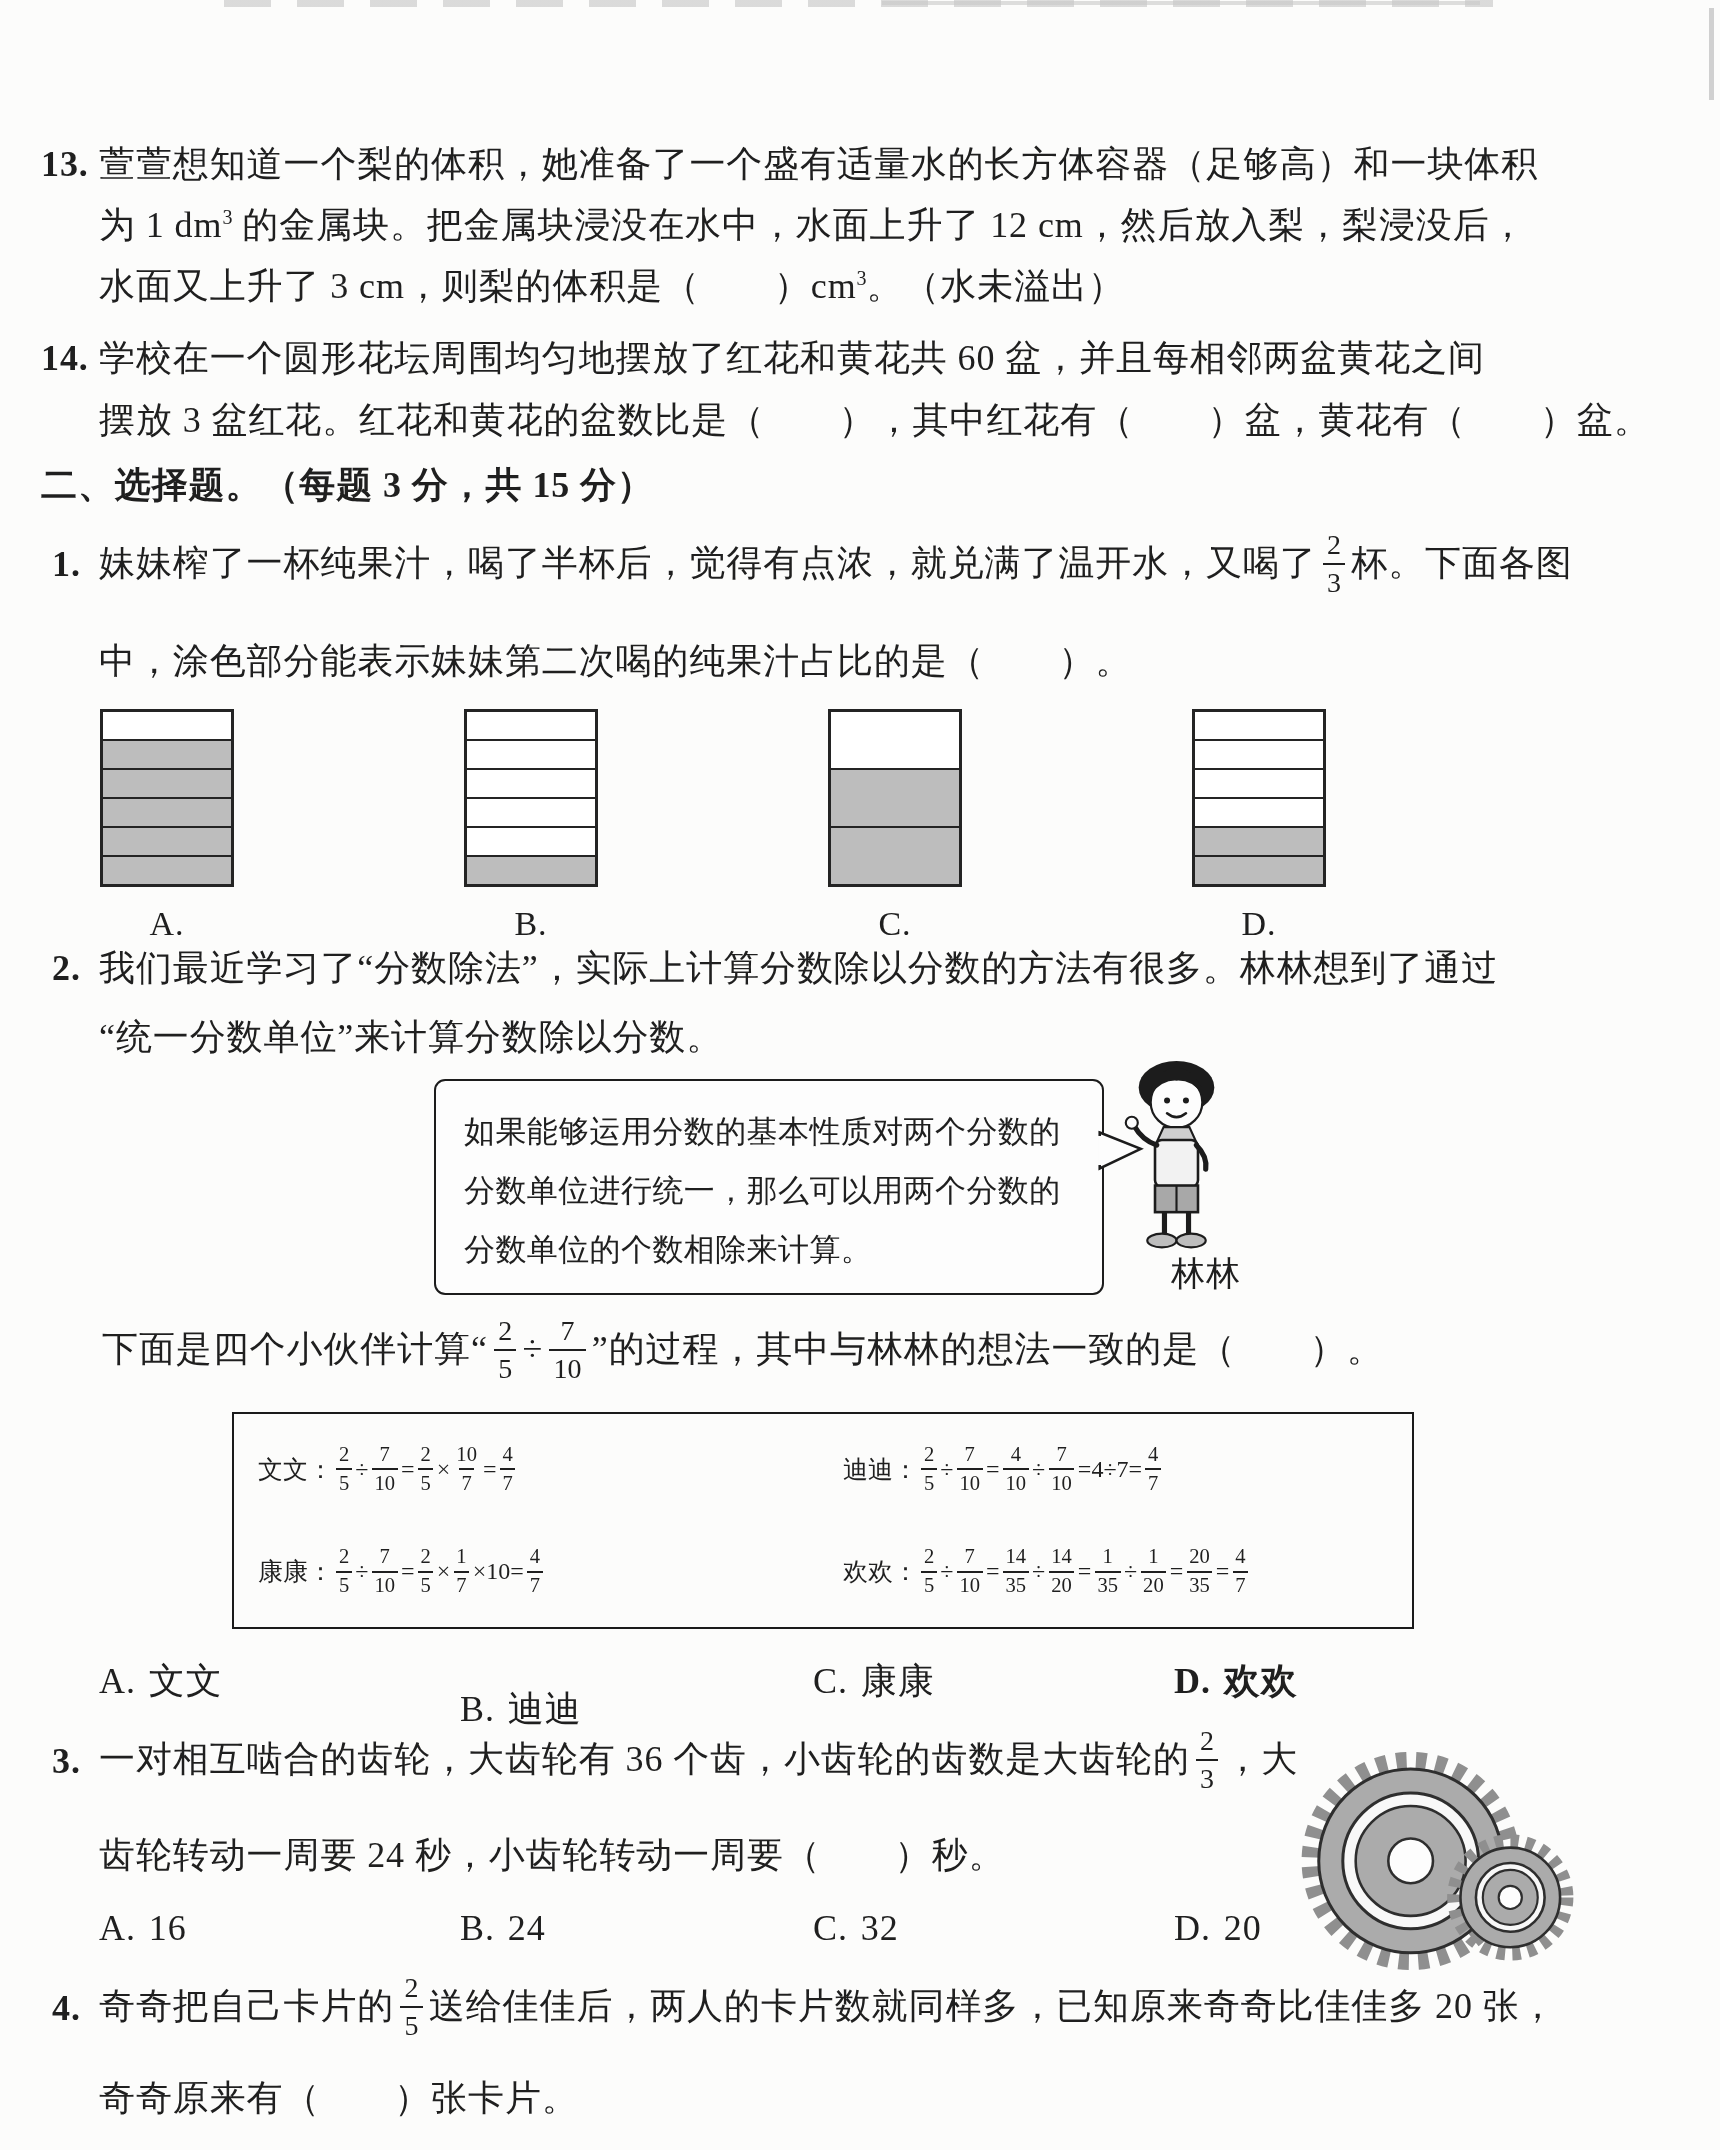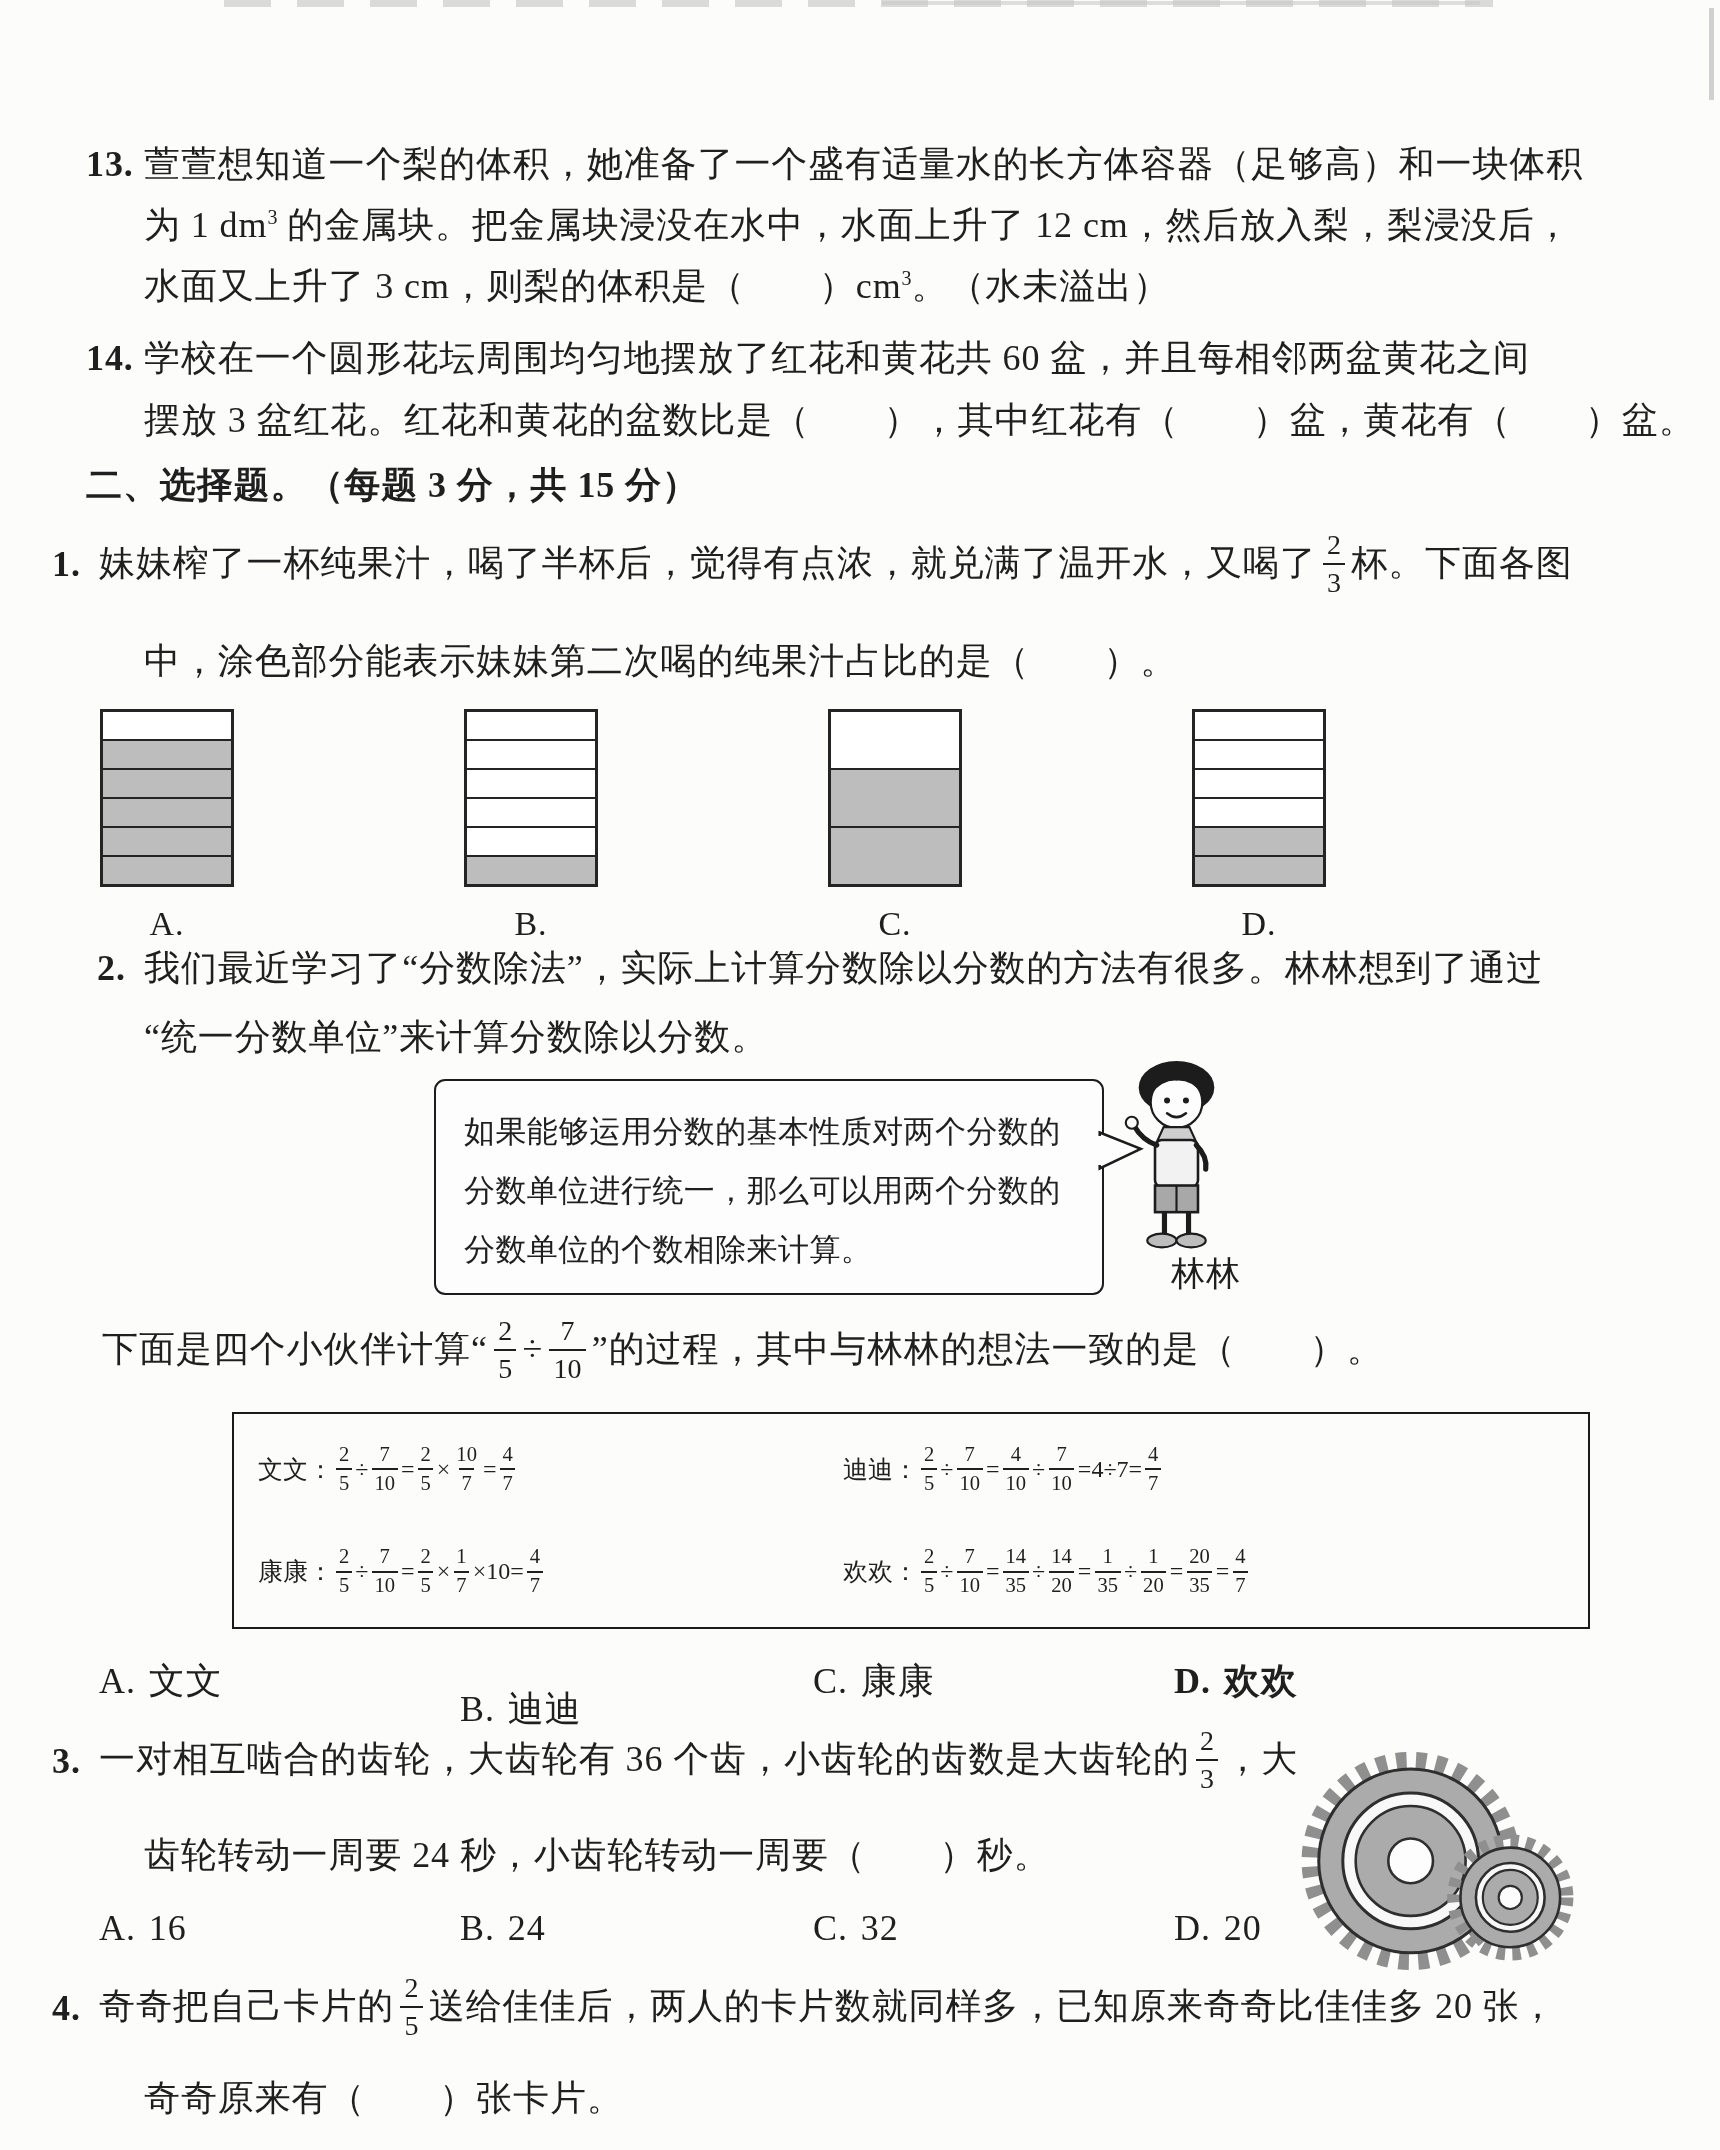--- a/index.html
+++ b/index.html
@@ -1,40 +1,40 @@
 <!DOCTYPE html>
 <html style="font-size:6.9px"><head>
 <meta charset="utf-8">
 <style>
   html,body{margin:0;padding:0;background:#e8e8e8;}
   .page{position:relative;width:1720px;height:2527px;background:#fcfcfb;overflow:hidden;
         font-family:"Liberation Serif","DejaVu Serif",serif;color:#1f1f1f;
         font-size:36px;letter-spacing:0.9px;}
   .abs{position:absolute;}
-  .tline{position:absolute;white-space:pre;line-height:1.25;margin-left:45px;}
+  .tline{position:absolute;white-space:pre;line-height:1.25;}
   .vflex{position:absolute;display:flex;align-items:center;white-space:pre;line-height:1.25;}
   .qno{display:inline-block;font-weight:bold;}
   .qno.w13{width:58px;}
   .qno.w1{width:47px;}
   .qno-float{position:absolute;font-weight:bold;}
   .hdr{font-weight:bold;}
   .sup{font-size:20px;vertical-align:super;letter-spacing:0;}
   .frac{display:inline-flex;flex-direction:column;align-items:center;margin:0 6px;vertical-align:middle;}
   .frac .num{font-size:28px;line-height:1.05;padding:0 4.3px 3.4px;letter-spacing:0;}
   .frac .den{font-size:28px;line-height:1.05;padding:3.4px 4.3px 0;border-top:2.6px solid #1f1f1f;letter-spacing:0;}
   
   .cupsrow{position:absolute;left:100px;top:709px;display:flex;gap:230px;}
   .cupwrap{width:134px;}
   .cup{height:172px;border:3px solid #242424;display:flex;flex-direction:column;background:#fff;}
   .cup .seg{flex:1;border-top:2.2px solid #242424;}
   .cup .seg:first-child{border-top:none;}
   .cup .seg.shaded{background:#bdbdbd;}
   .cuplabel{margin-top:18px;text-align:center;font-size:34px;}
   
-  .calcbox{position:absolute;left:232px;top:1412px;width:1358px;height:217px;border:2.6px solid #1a1a1a;
+  .calcbox{position:absolute;left:232px;top:1412px;width:1182px;height:217px;border:2.6px solid #1a1a1a;
            box-sizing:border-box;display:grid;grid-template-columns:585px 1fr;grid-template-rows:1fr 1fr;
            padding:4.3px 8.6px 4.3px 24px;}
   .wrow{display:flex;align-items:center;white-space:pre;font-size:24px;letter-spacing:0;}
   .wrow .wname{font-size:25px;letter-spacing:0;}
   .calcbox .frac{margin:0 3.4px;}
   .calcbox .frac .num{font-size:20.6px;padding:0 2.6px 2.6px;}
   .calcbox .frac .den{font-size:20.6px;padding:2.6px 2.6px 0;border-top:2.2px solid #1f1f1f;}
   
   .optrow{position:absolute;left:0;top:0;width:100%;height:47px;}
   .opt{position:absolute;white-space:pre;}

